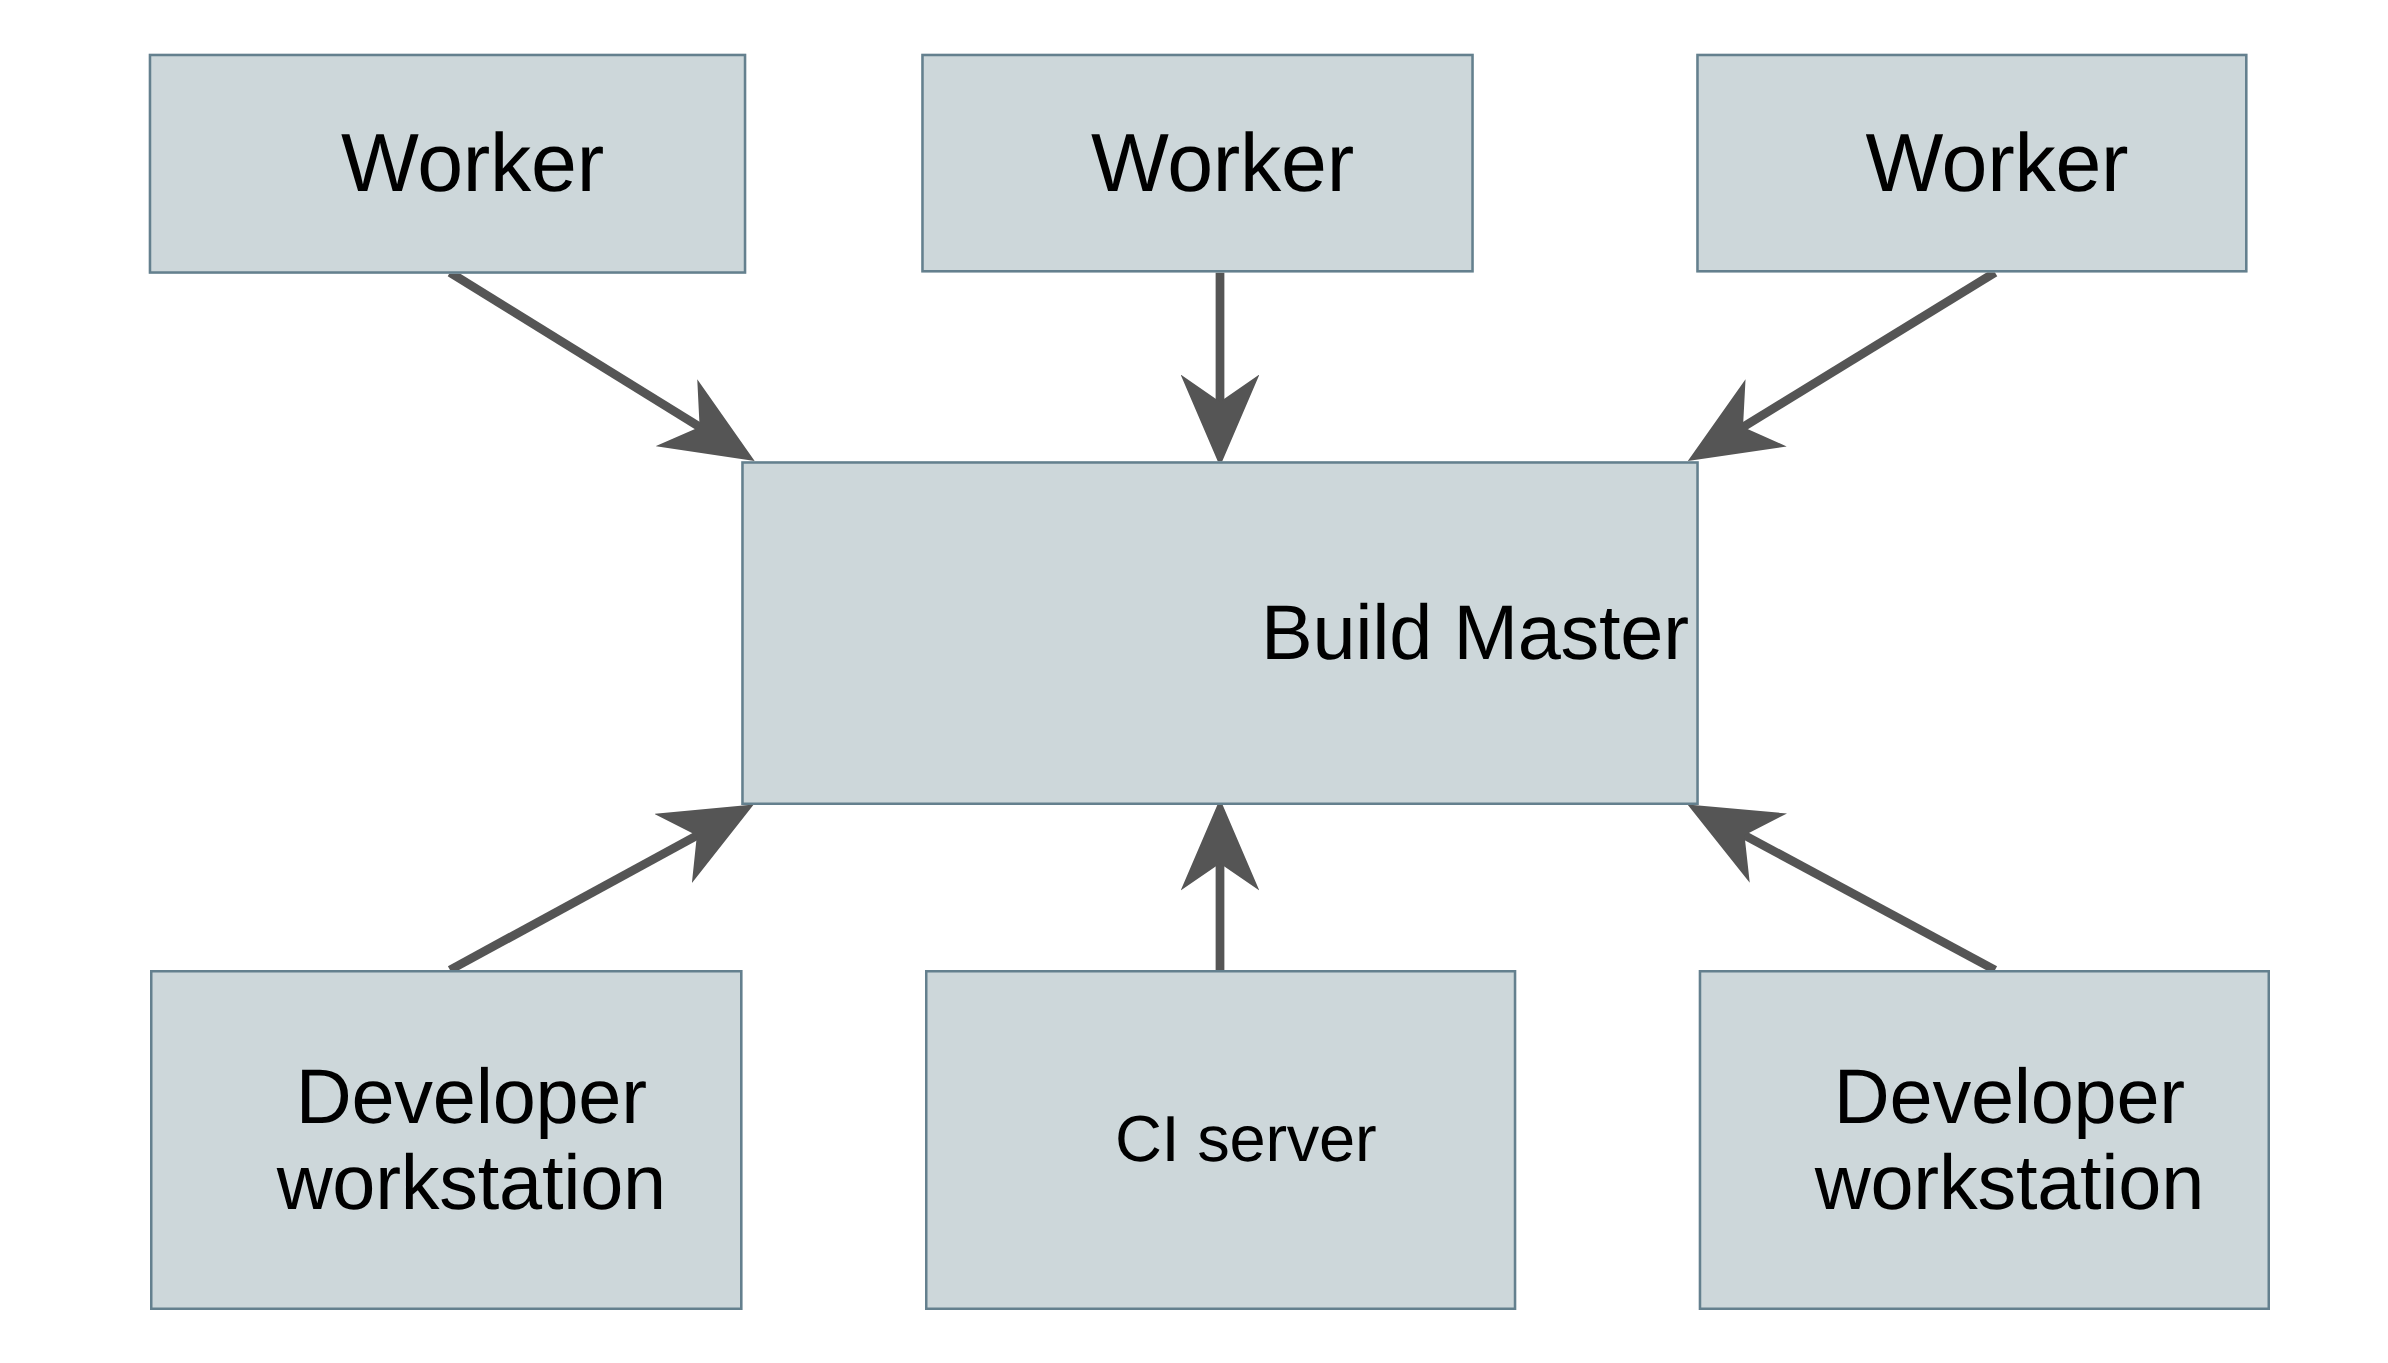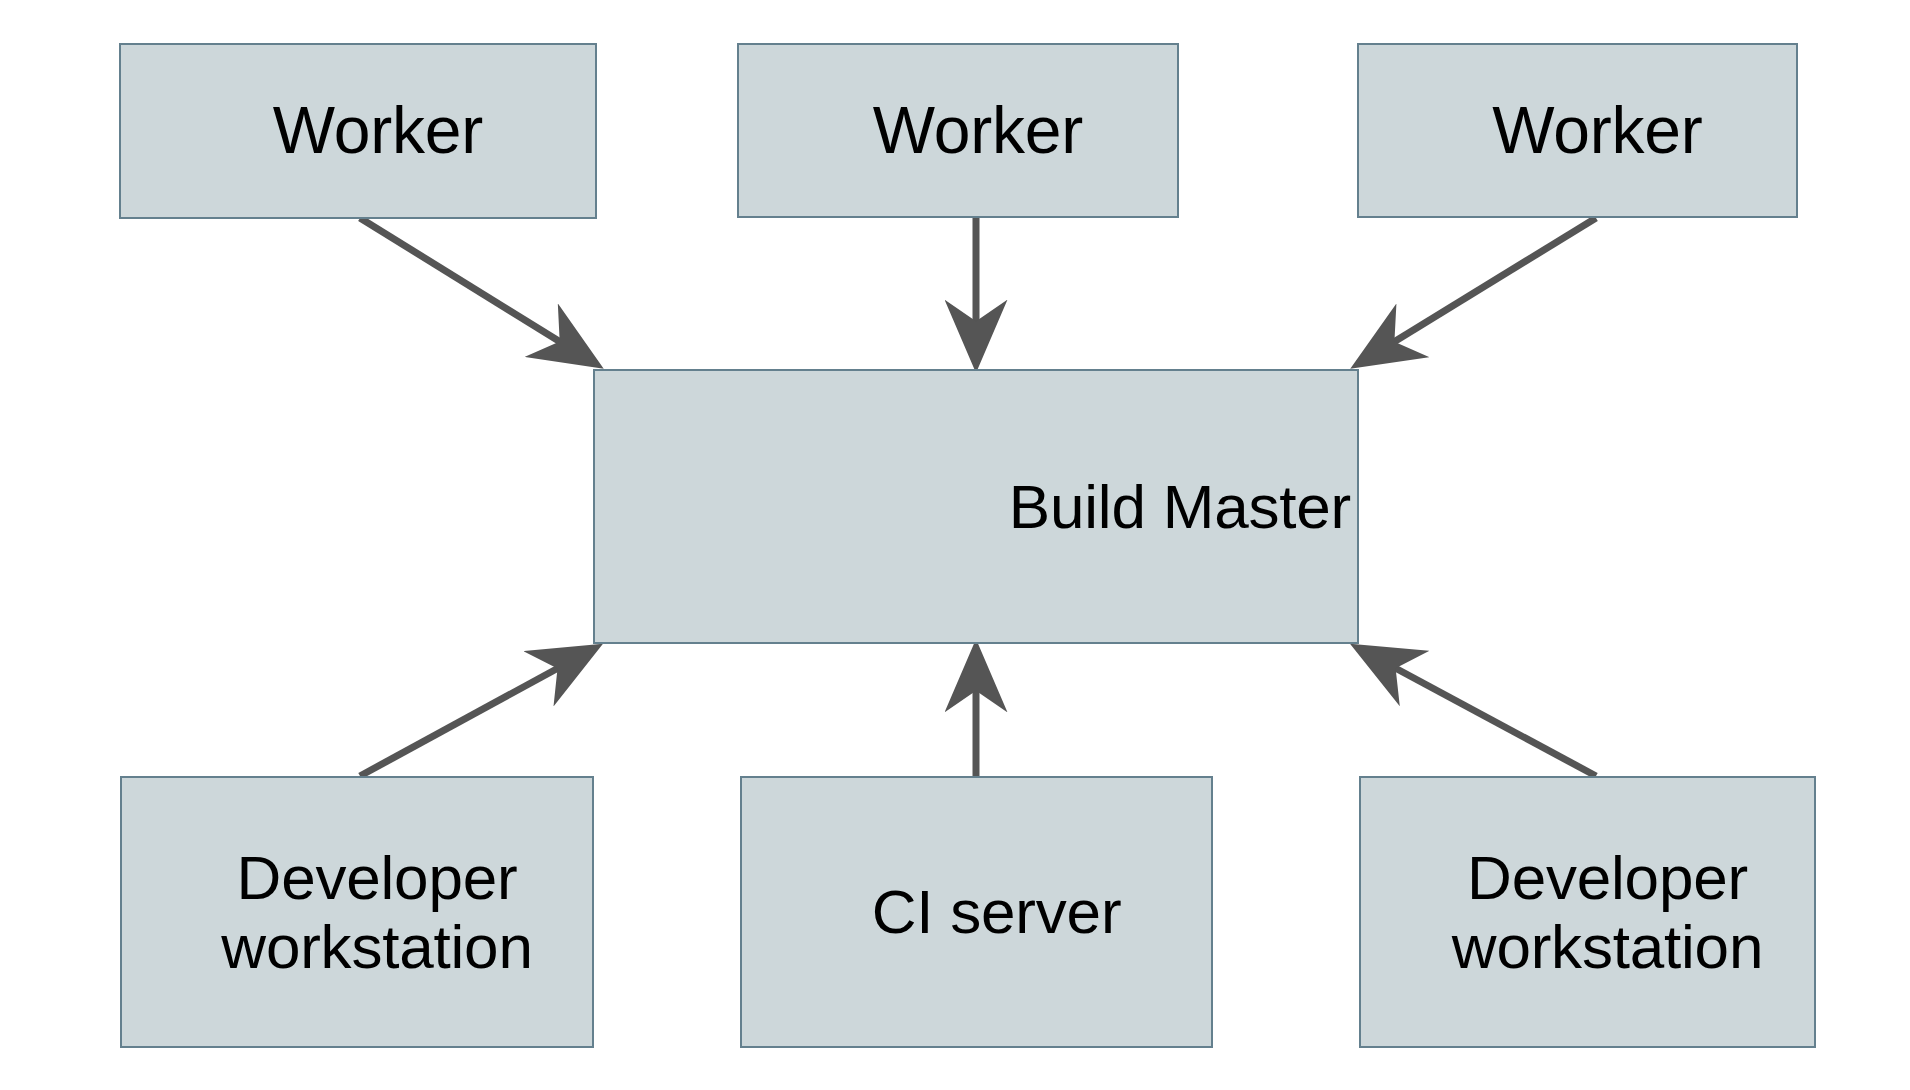--- a/index.html
+++ b/index.html
@@ -47,21 +47,21 @@
     padding: 0 6px;
     white-space: pre-line;
   }
 
   
   #node-worker-1   { left: 119px;  top: 43px;  width: 478px; height: 176px; font-size: 66px; }
   #node-worker-2   { left: 737px;  top: 43px;  width: 442px; height: 175px; font-size: 66px; }
   #node-worker-3   { left: 1357px; top: 43px;  width: 441px; height: 175px; font-size: 66px; }
   #node-build-master { left: 593px; top: 369px; width: 766px; height: 275px; font-size: 62px; justify-content: flex-end; }
   #node-dev-left   { left: 120px;  top: 776px; width: 474px; height: 272px; font-size: 62px; }
-  #node-ci-server  { left: 740px;  top: 776px; width: 473px; height: 272px; font-size: 62px; }
+  #node-ci-server  { left: 740px;  top: 776px; width: 473px; height: 272px; font-size: 52px; }
   #node-dev-right  { left: 1359px; top: 776px; width: 457px; height: 272px; font-size: 62px; }
 </style>
 </head>
 <body>
 
 <div id="canvas">
 
   <svg id="edges" viewBox="0 0 1910 1090" width="1910" height="1090" xmlns="http://www.w3.org/2000/svg">
     <defs>
       <marker id="arrowhead" markerWidth="11" markerHeight="9" refX="9.2" refY="4.5" orient="auto" markerUnits="strokeWidth">

